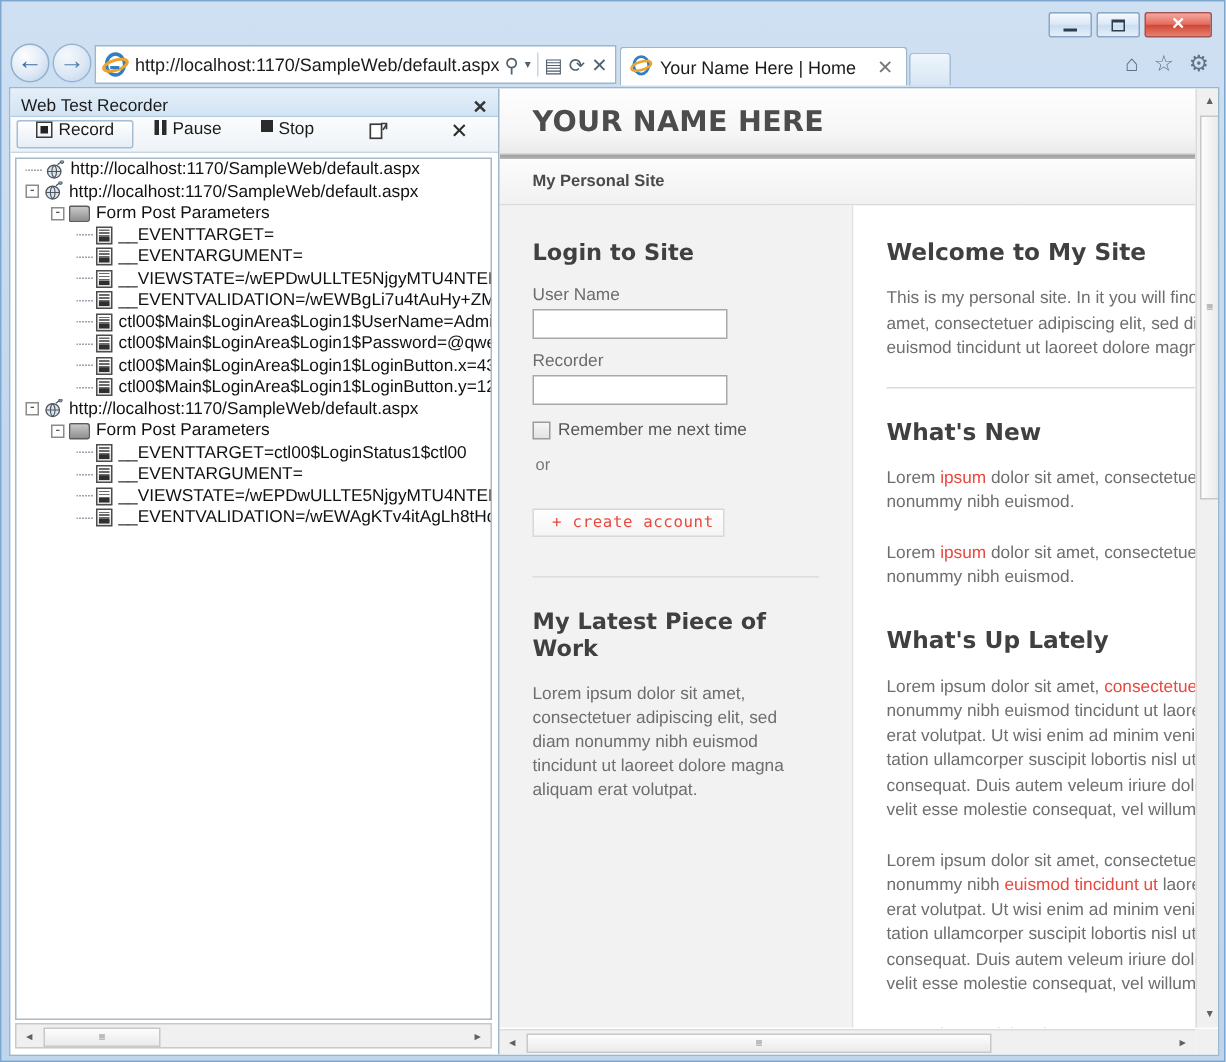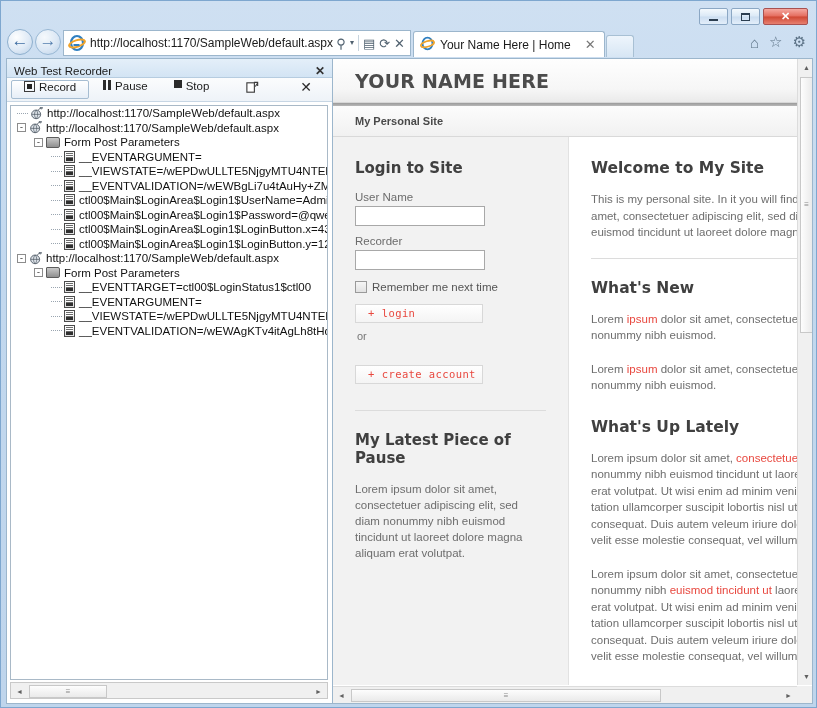--- a/index.html
+++ b/index.html
@@ -469,33 +469,30 @@
               <input class="txtbox" type="text" value="" style="">
 
               <div class="fld-label">Recorder</div>
               <input class="txtbox" type="password" value="" style="">
 
               <div class="chk-row">
                 <span class="chkbox"></span>
                 <span class="chk-label">Remember me next time</span>
               </div>
 
-              <div class="btn-red">
-                <span class="plus">+</span><span>login</span>
-              </div>
 
               <div class="or-text">or</div>
 
               <div class="btn-red">
                 <span class="plus">+</span><span>create account</span>
               </div>
 
               <div class="side-rule"></div>
 
-              <h2 class="sec">My Latest Piece of Pause</h2>
+              <h2 class="sec">My Latest Piece of Work</h2>
               <p class="body">Lorem ipsum dolor sit amet, consectetuer adipiscing elit, sed diam nonummy nibh euismod tincidunt ut laoreet dolore magna aliquam erat volutpat.</p>
             </div>
 
             <div class="right-col">
 
               <h2 class="sec big">Welcome to My Site</h2>
               <p class="body">This is my personal site. In it you will find lorem ipsum dolor sit amet, consectetuer adipiscing elit, sed diam nonummy nibh euismod tincidunt ut laoreet dolore magna aliquam erat volutpat.</p>
 
               <div class="hr-right"></div>
 
@@ -613,20 +610,26 @@
           <div class="node">
             <span class="spacer" style="width: 23px;"></span>
             <span class="expander">-</span>
             <span class="ic-folder"></span>
             <span class="lbl">Form Post Parameters</span>
           </div>
           <div class="node">
             <span class="spacer" style="width: 40px;"></span>
             <span class="dots" style="width: 11px;"></span>
             <span class="ic-param"></span>
+            <span class="lbl">__EVENTTARGET=</span>
+          </div>
+          <div class="node">
+            <span class="spacer" style="width: 40px;"></span>
+            <span class="dots" style="width: 11px;"></span>
+            <span class="ic-param"></span>
             <span class="lbl">__EVENTARGUMENT=</span>
           </div>
           <div class="node">
             <span class="spacer" style="width: 40px;"></span>
             <span class="dots" style="width: 11px;"></span>
             <span class="ic-param"></span>
             <span class="lbl">__VIEWSTATE=/wEPDwULLTE5NjgyMTU4NTEPZBYC</span>
           </div>
           <div class="node">
             <span class="spacer" style="width: 40px;"></span>

